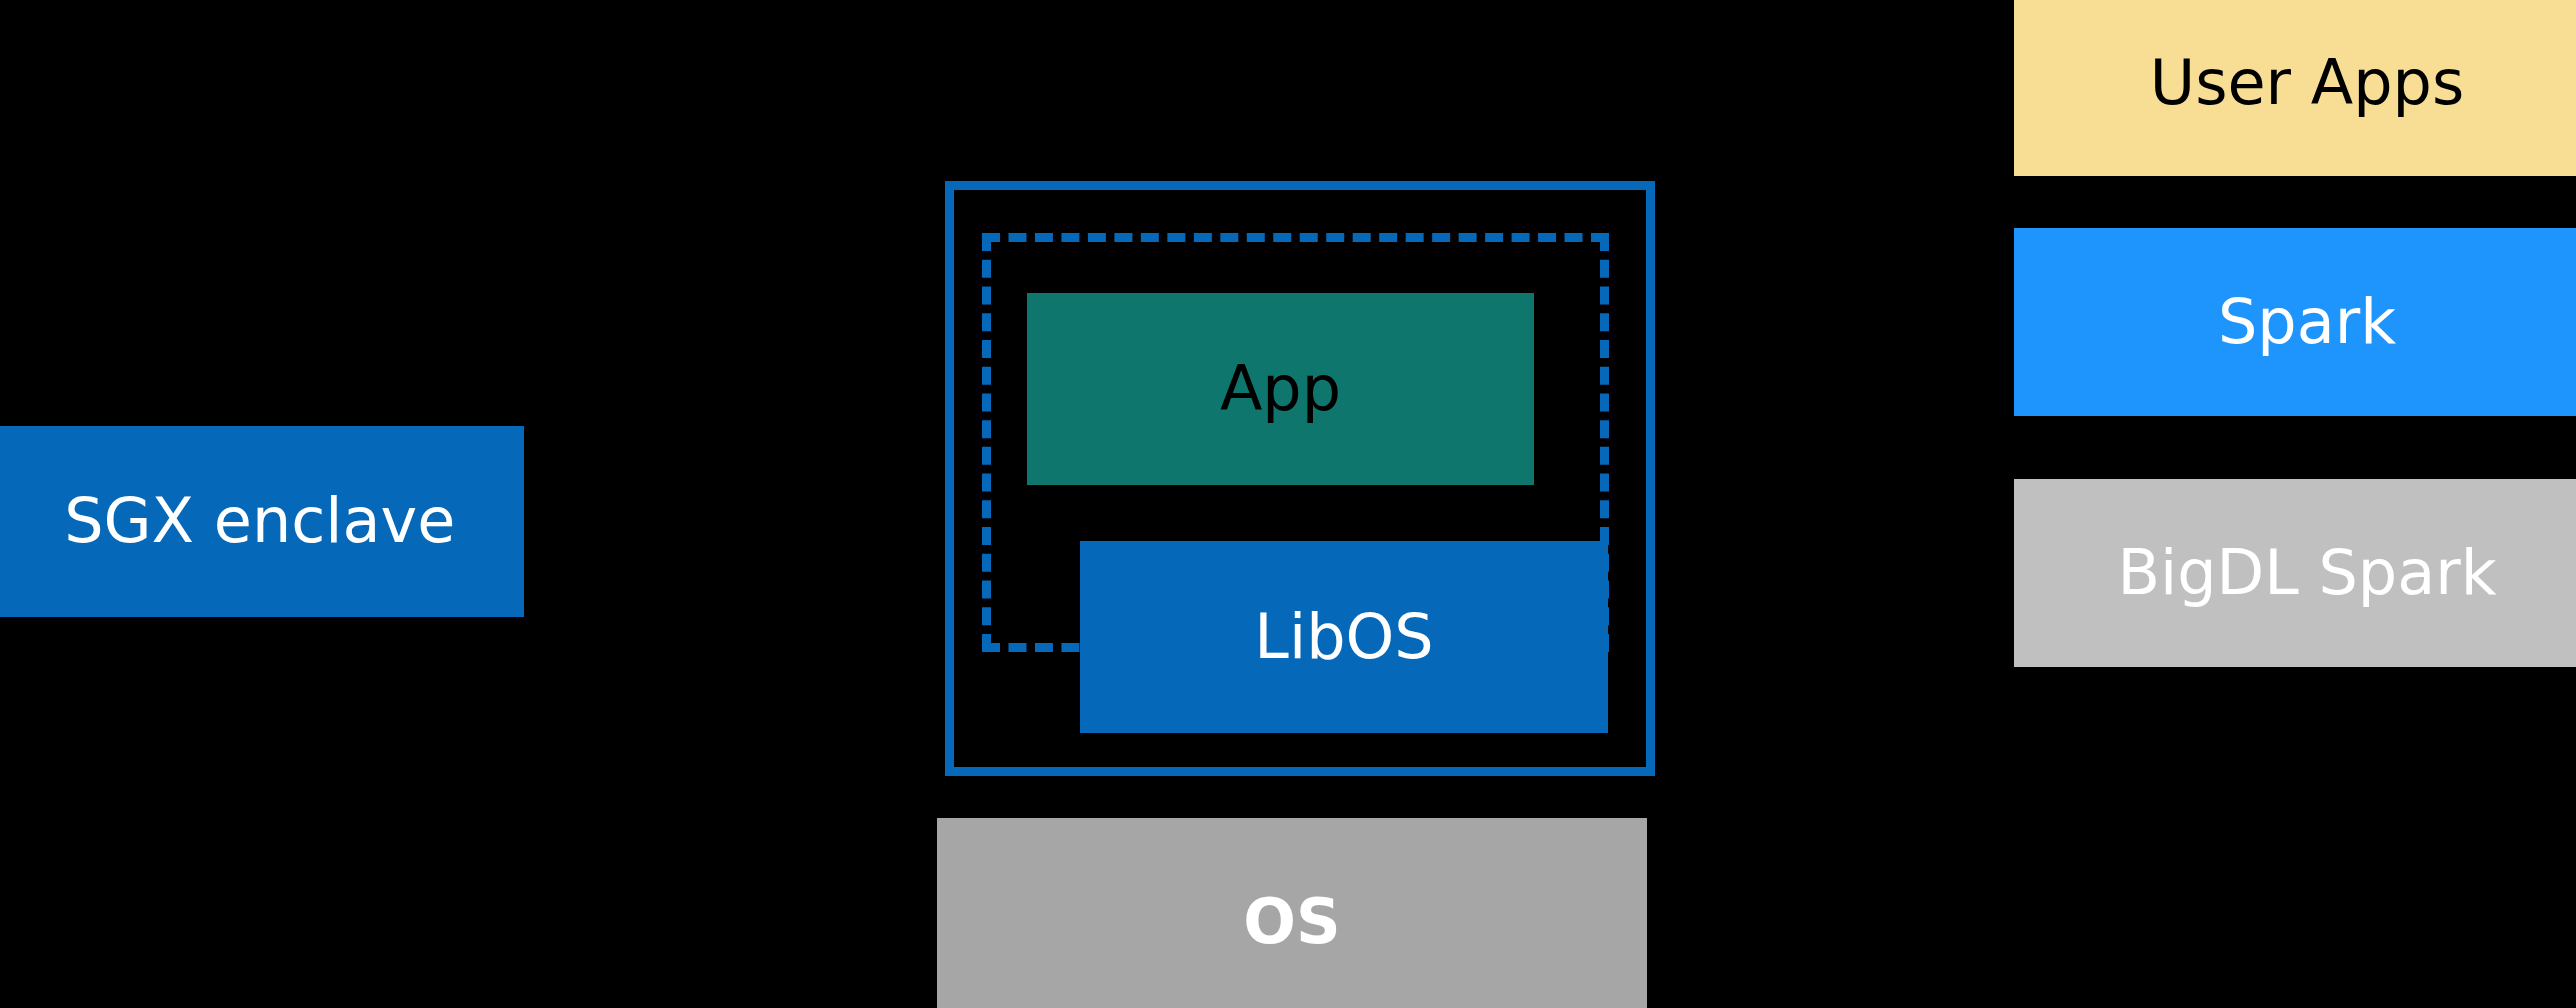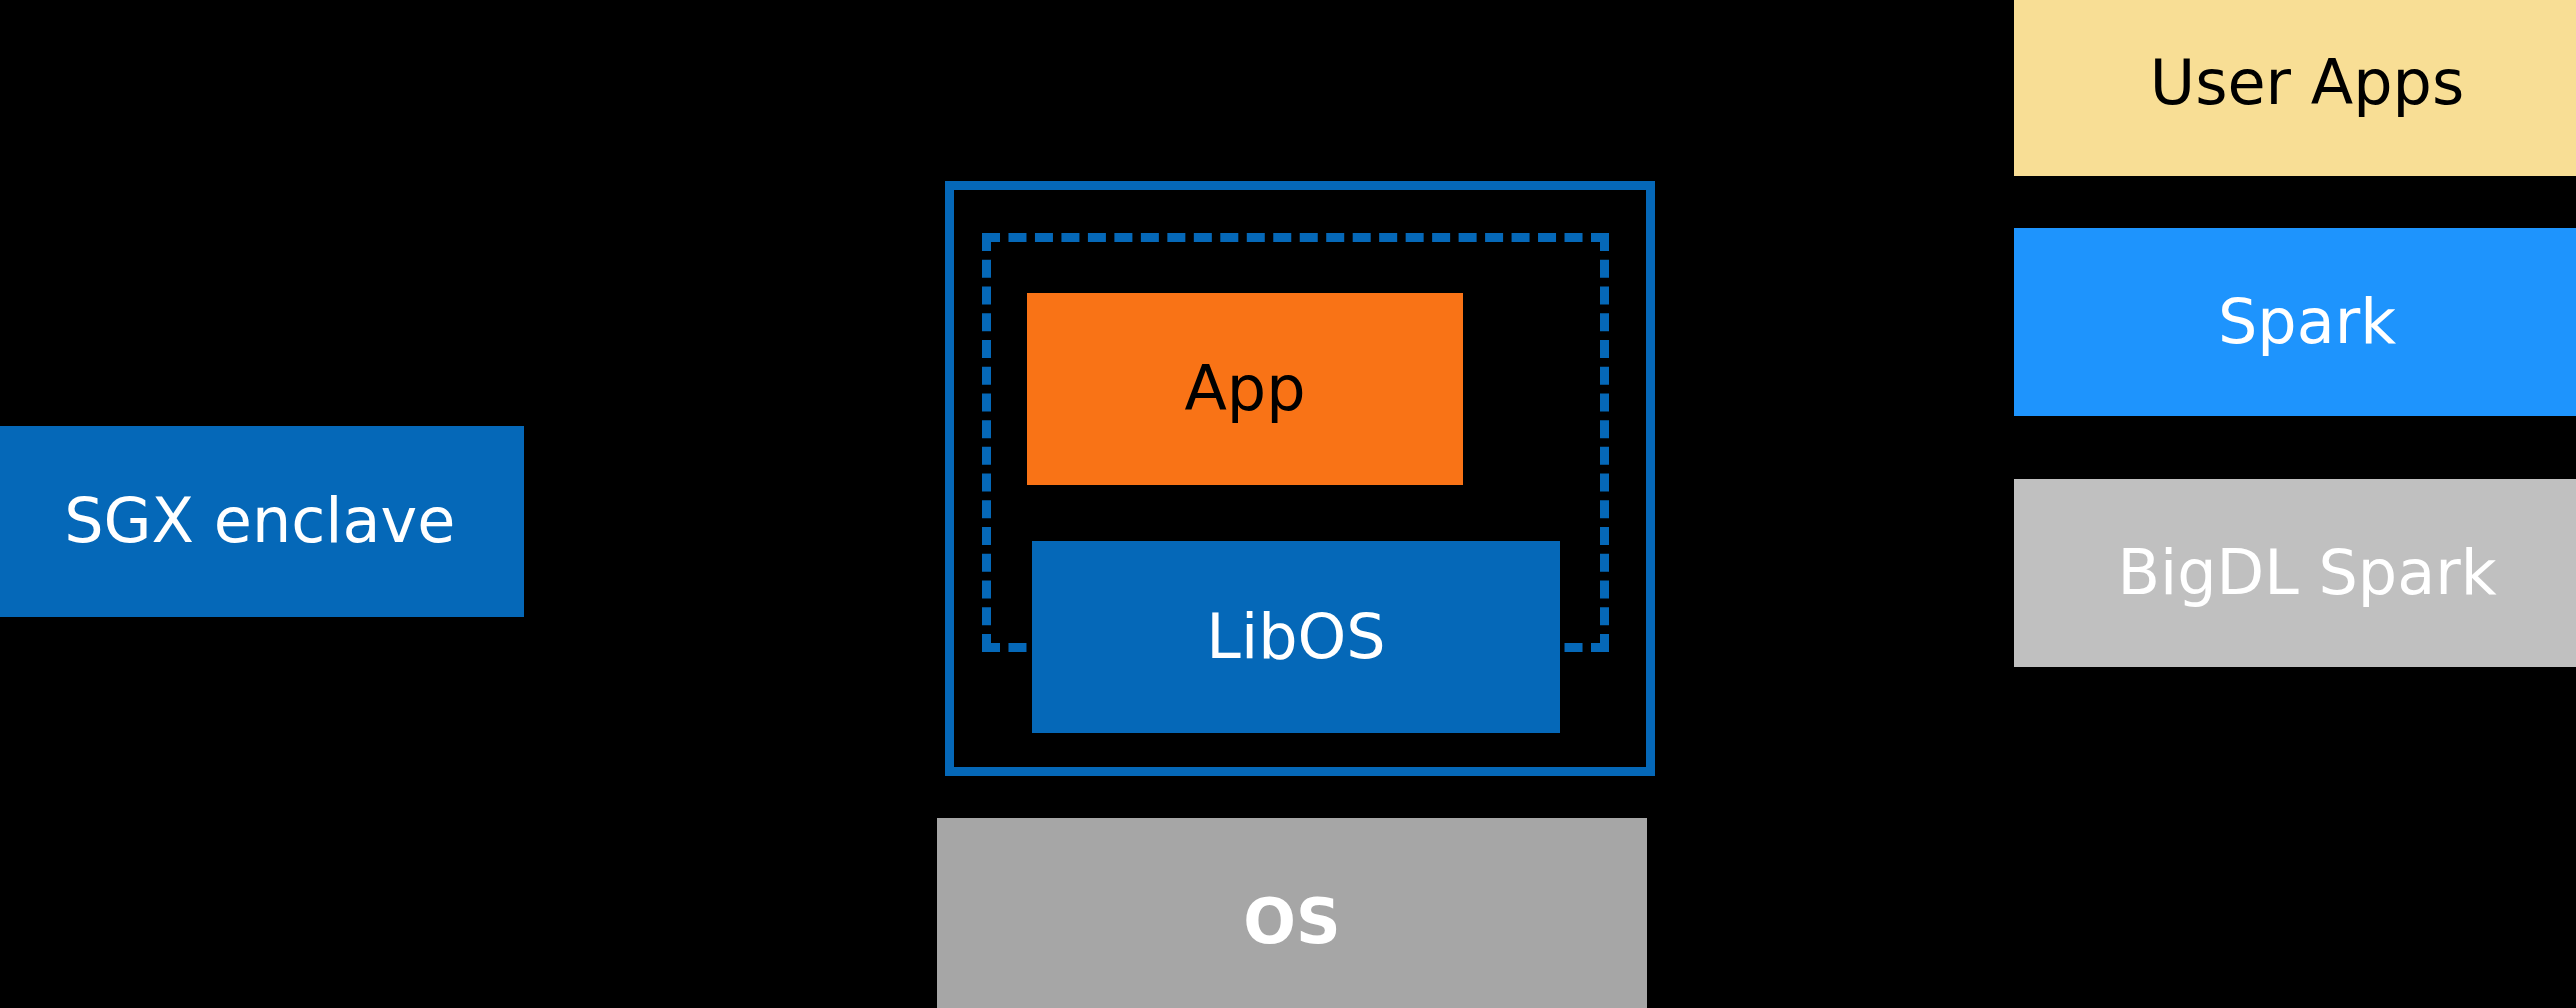--- a/index.html
+++ b/index.html
@@ -51,28 +51,28 @@
     left: 982px;
     top: 233px;
     width: 627px;
     height: 419px;
     border: 9.2px dashed #0568B8;
     background: transparent;
   }
   #app-box {
     left: 1027px;
     top: 293px;
-    width: 436px;
+    width: 507px;
     height: 192px;
-    background: #f97316;
+    background: #0f766e;
     color: #000000;
     font-size: 62px;
   }
   #libos-box {
-    left: 1032px;
+    left: 1080px;
     top: 541px;
     width: 528px;
     height: 192px;
     background: #0568B8;
     color: #FFFFFF;
     font-size: 62px;
   }
   #os-box {
     left: 937px;
     top: 818px;

